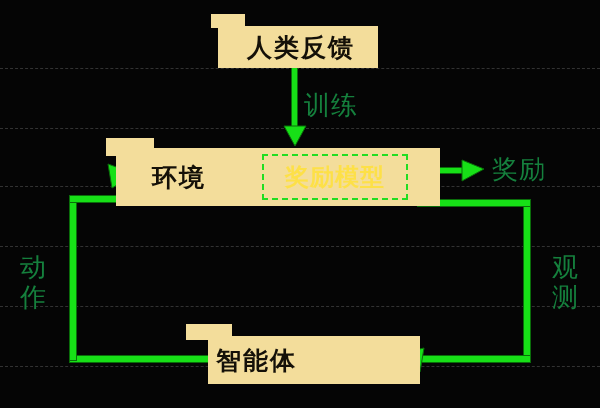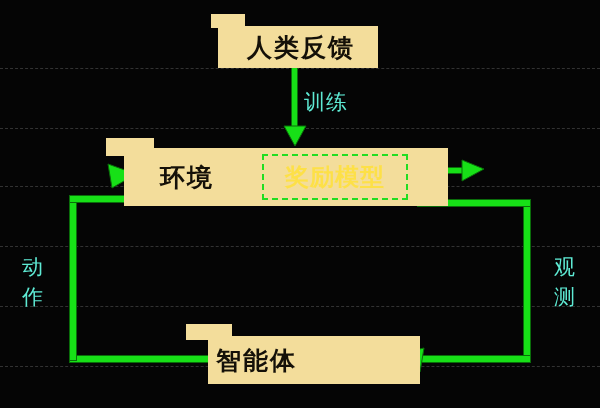--- a/index.html
+++ b/index.html
@@ -29,41 +29,41 @@
   .node-tab{
     position:absolute;
     background:#f3dd9b;
   }
   #node-human{
     left:218px;top:26px;width:154px;height:42px;
     font-size:25px;justify-content:center;padding-left:6px;
   }
   #tab-human{left:211px;top:14px;width:34px;height:14px;}
   #node-env{
-    left:124px;top:148px;width:288px;height:58px;
+    left:116px;top:148px;width:288px;height:58px;
     font-size:25px;padding-left:36px;
   }
   #tab-env{left:106px;top:138px;width:48px;height:18px;}
   #node-agent{
     left:208px;top:336px;width:204px;height:48px;
     font-size:25px;justify-content:flex-start;padding-left:8px;
   }
   #tab-agent{left:186px;top:324px;width:46px;height:16px;}
   
   #reward-model{
     position:absolute;left:262px;top:154px;width:146px;height:46px;
     border:2px dashed #22dd22;
     display:flex;align-items:center;justify-content:center;
     font-size:24px;font-weight:bold;color:#fde047;
     letter-spacing:1px;box-sizing:border-box;
   }
   
   .gpath{position:absolute;background:#17e017;box-shadow:0 0 0 1px #0a6d0a;}
   
-  .lbl{position:absolute;color:#5eead4;font-size:21px;font-weight:500;letter-spacing:1px;}
+  .lbl{position:absolute;color:#15803d;font-size:26px;font-weight:500;letter-spacing:1px;}
   .lbl-v{width:26px;line-height:30px;text-align:center;}
   
   #watermark{
     position:absolute;right:14px;top:38px;
     color:#2e2e2e;font-size:15px;font-weight:bold;letter-spacing:1px;
     user-select:none;
   }
   svg.arrow{position:absolute;overflow:visible;}
 </style>
 </head>
@@ -116,16 +116,17 @@
   <div id="reward-model">
     <span>奖励模型</span>
   </div>
 
   <div class="node-tab" id="tab-agent"></div>
   <div class="node" id="node-agent">
     <span>智能体</span>
   </div>
 
   <div class="lbl" style="left:304px;top:88px;">训练</div>
+  <div class="lbl" style="left:492px;top:152px;">奖励</div>
   <div class="lbl lbl-v" style="left:20px;top:252px;">动<br>作</div>
   <div class="lbl lbl-v" style="left:552px;top:252px;">观<br>测</div>
 
 </div>
 
 </body></html>

